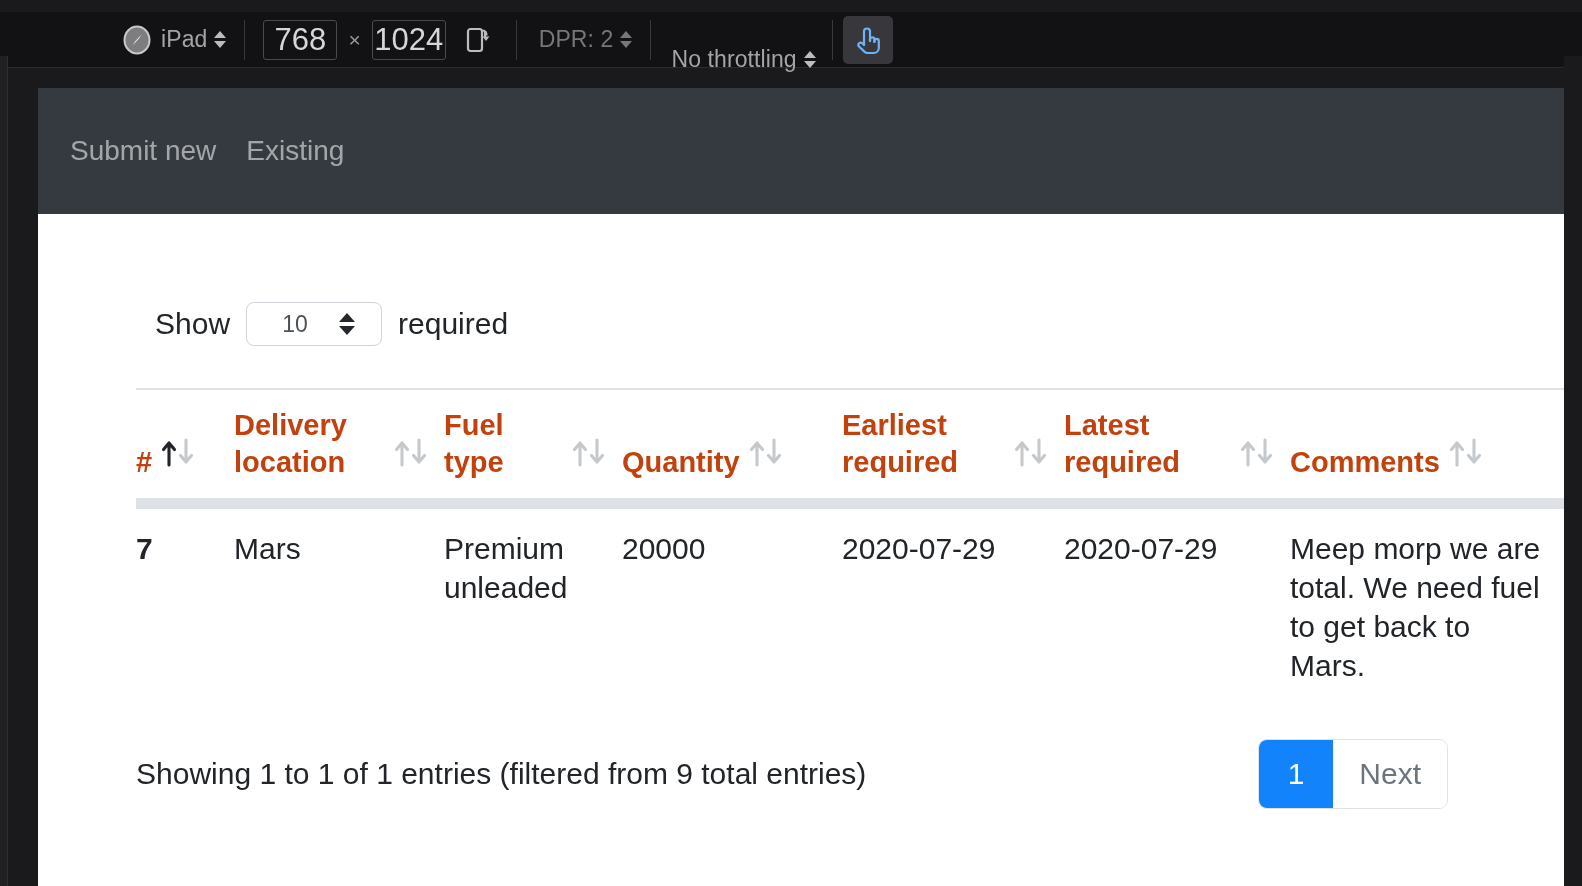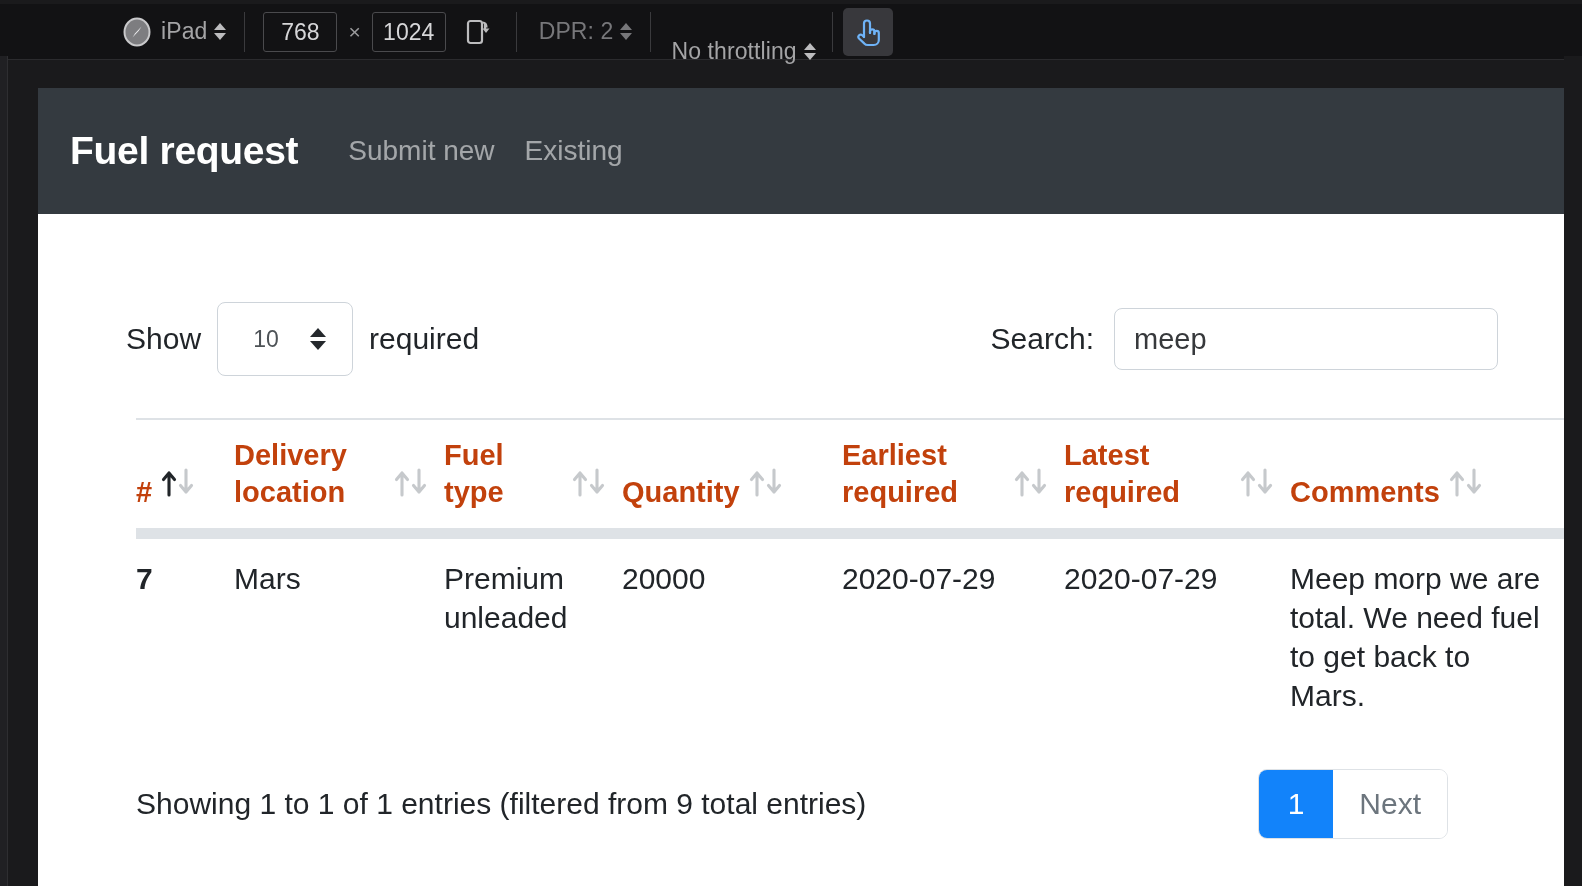--- a/index.html
+++ b/index.html
@@ -6,21 +6,21 @@
   html, body {
     margin: 0; padding: 0;
     width: 1582px; height: 886px;
     overflow: hidden;
     background: #1a1a1c;
     font-family: "Liberation Sans", sans-serif;
   }
 
   
   #devtools-toolbar {
-    position: absolute; left: 0; top: 4px;
+    position: absolute; left: 0; top: 12px;
     width: 1582px; height: 56px;
     background: #121214;
     display: flex; align-items: center;
     border-bottom: 1px solid #2b2b2e;
   }
   .tb-divider {
     width: 1px; height: 40px; background: #3a3a3d; flex: 0 0 auto;
   }
   .tb-group { display: flex; align-items: center; height: 56px; flex: 0 0 auto; }
   .tb-pad-l { padding-left: 14px; }
@@ -39,21 +39,21 @@
     width: 0; height: 0; display: block;
     border-left: 6px solid transparent; border-right: 6px solid transparent;
   }
   .chev2 i.up { border-bottom: 7px solid #bcbcbe; }
   .chev2 i.dn { border-top: 7px solid #bcbcbe; }
   .chev2.dim i.up { border-bottom-color: #77777a; }
   .chev2.dim i.dn { border-top-color: #77777a; }
 
   .dim-input {
     width: 74px; height: 40px; border: 1px solid #4a4a4d; border-radius: 3px;
-    background: transparent; color: #d6d6d8; font-size: 23px;
+    background: transparent; color: #d6d6d8; font-size: 31px;
     text-align: center; line-height: 38px;
     font-family: "Liberation Sans", sans-serif;
   }
   .dim-x { color: #9a9a9c; font-size: 21px; margin: 0 11px; }
   .rotate-btn {
     width: 40px; height: 40px; margin-left: 12px;
     display: flex; align-items: center; justify-content: center;
     border-radius: 3px; flex: 0 0 auto;
   }
   .touch-btn {
@@ -88,28 +88,28 @@
   }
   .nav-link {
     color: rgba(255,255,255,.55); font-size: 28px;
     margin-right: 30px; white-space: nowrap;
   }
 
   
   #content { padding: 0 0 0 0; }
   #dt-top {
     display: flex; align-items: center; justify-content: space-between;
-    padding: 88px 66px 0 88px;
+    padding: 88px 66px 0 117px;
   }
   .dt-length { display: flex; align-items: center; }
   .dt-length-label, .dt-filter-label {
     font-size: 30px; color: #212529; white-space: nowrap;
   }
   #entries-select {
-    width: 136px; height: 74px; margin: 0 16px;
+    width: 136px; height: 44px; margin: 0 16px;
     border: 1px solid #ced4da; border-radius: 8px; background: #fff;
     display: flex; align-items: center; justify-content: center;
     position: relative;
   }
   #entries-select .val {
     font-size: 23px; color: #4d5256; margin-right: 38px;
   }
   .sel-arrows {
     position: absolute; right: 26px; top: 50%; transform: translateY(-50%);
     display: flex; flex-direction: column; gap: 4px;
@@ -244,44 +244,39 @@
     </svg>
   </div>
 </div>
 
 <div id="left-rail"></div>
 <div id="right-rail"></div>
 
 <div id="device-viewport">
 
   <div id="navbar">
-    <span id="navbar-brand">Fuel request</span>
     <a class="nav-link">Submit new</a>
     <a class="nav-link">Existing</a>
   </div>
 
   <div id="content">
 
     <div id="dt-top">
       <div class="dt-length">
         <span class="dt-length-label">Show</span>
         <div id="entries-select">
           <span class="val">10</span>
           <span class="sel-arrows">
               <i class="up"></i>
               <i class="dn"></i>
             </span>
         </div>
         <span class="dt-length-label">required</span>
       </div>
 
-      <div class="dt-filter">
-        <span class="dt-filter-label">Search:</span>
-        <div id="search-input" placeholder="">meep</div>
-      </div>
     </div>
 
     <table id="fuel-table">
       <colgroup>
         <col class="col-num">
           <col class="col-loc">
           <col class="col-fuel">
           <col class="col-qty">
         <col class="col-earl">
           <col class="col-late">

